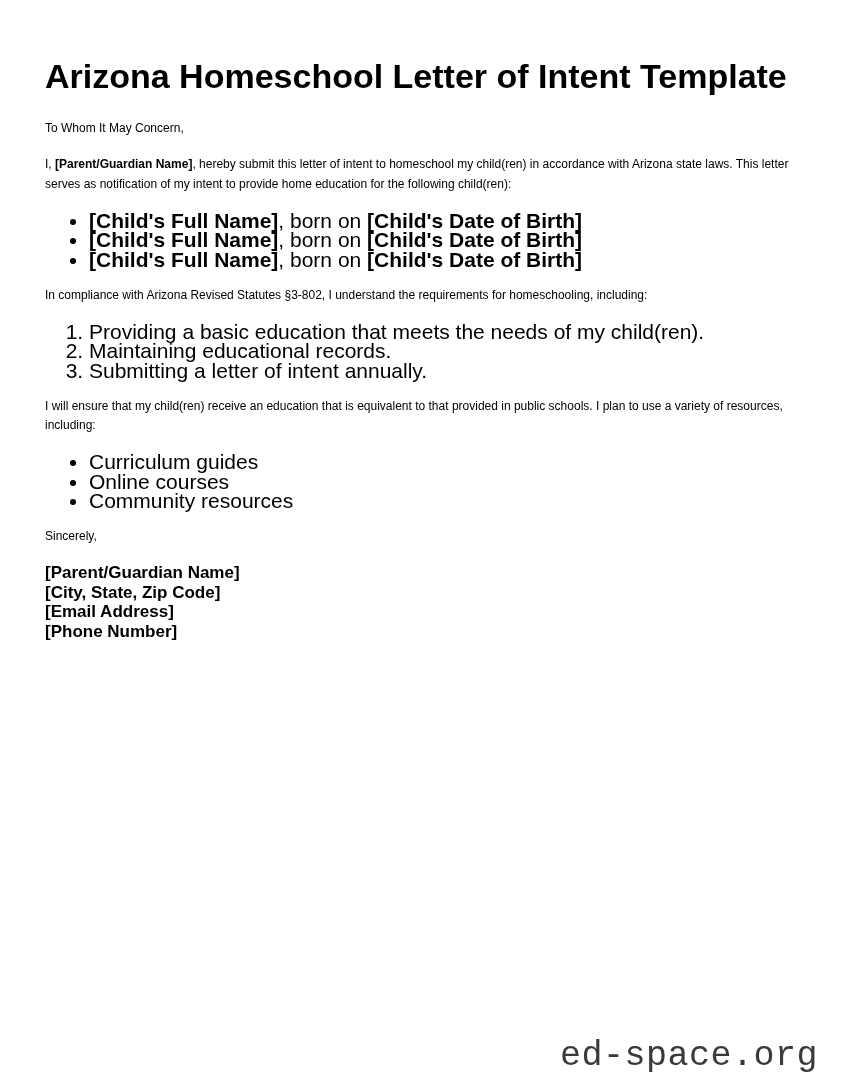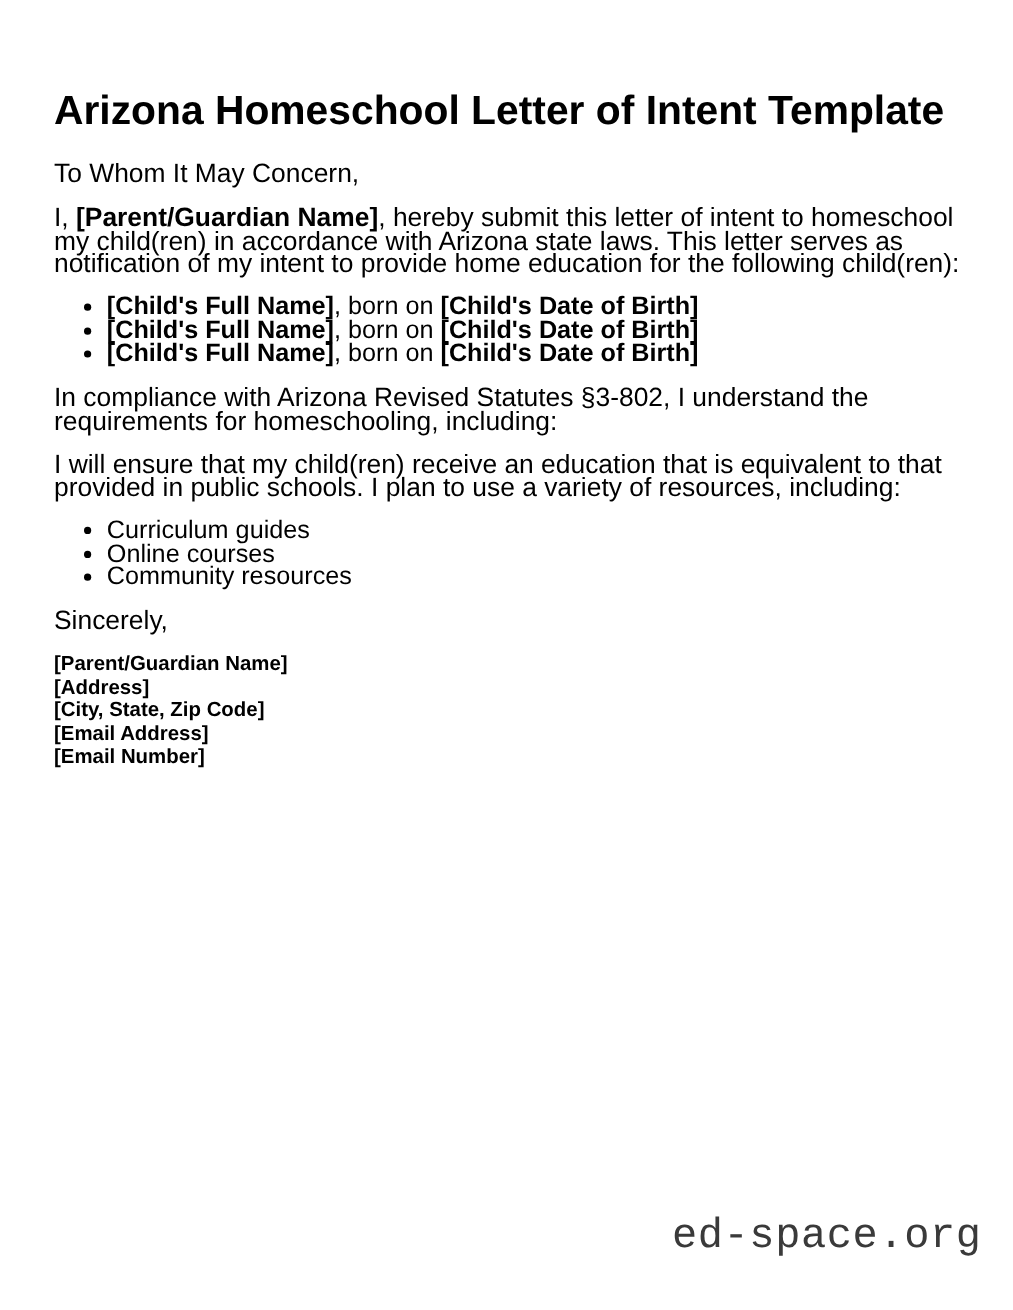--- a/index.html
+++ b/index.html
@@ -9,31 +9,31 @@
   body {
     width: 844px;
     height: 1092px;
     background: #ffffff;
     position: relative;
     overflow: hidden;
     font-family: "Liberation Sans", sans-serif;
     color: #000000;
   }
   .page {
-    padding: 72px 40px 0 45px;
+    padding: 56px 40px 0 45px;
     box-sizing: border-box;
   }
   h1.doc-title {
     font-size: 34px;
     line-height: 40px;
     font-weight: 700;
     margin: 0 0 23px 0;
   }
   p.para {
-    font-size: 22px;
+    font-size: 12px;
     line-height: 19.5px;
     margin: 0 0 16.5px 0;
   }
   ul.doc-list, ol.doc-list {
     font-size: 21px;
     line-height: 19.5px;
     margin: 0 0 16.5px 0;
     padding-left: 44px;
   }
   ul.doc-list li, ol.doc-list li {
@@ -44,21 +44,21 @@
     font-weight: 700;
   }
   .signature-block {
     font-size: 17px;
     line-height: 19.5px;
     font-weight: 700;
     margin: 0;
   }
   .watermark {
     position: absolute;
-    top: 1010px;
+    top: 1036px;
     right: 26px;
     font-family: "Liberation Mono", monospace;
     font-size: 35px;
     line-height: 40px;
     letter-spacing: 0.5px;
     color: #3a3a3a;
   }
 </style>
 </head>
 <body>
@@ -72,35 +72,39 @@
   <p class="para"><span>I, </span><b>[Parent/Guardian Name]</b><span>, hereby submit this letter of intent to homeschool my child(ren) in accordance with Arizona state laws. This letter serves as notification of my intent to provide home education for the following child(ren):</span></p>
 
   <ul class="doc-list">
     <li><b>[Child's Full Name]</b><span>, born on </span><b>[Child's Date of Birth]</b></li>
     <li><b>[Child's Full Name]</b><span>, born on </span><b>[Child's Date of Birth]</b></li>
     <li><b>[Child's Full Name]</b><span>, born on </span><b>[Child's Date of Birth]</b></li>
   </ul>
 
   <p class="para">In compliance with Arizona Revised Statutes §3-802, I understand the requirements for homeschooling, including:</p>
 
+  <ol class="doc-list">
+    <li>Providing a basic education that meets the needs of my child(ren).</li>
+    <li>Maintaining educational records.</li>
+    <li>Submitting a letter of intent annually.</li>
+  </ol>
 
   <p class="para">I will ensure that my child(ren) receive an education that is equivalent to that provided in public schools. I plan to use a variety of resources, including:</p>
 
   <ul class="doc-list">
     <li>Curriculum guides</li>
     <li>Online courses</li>
     <li>Community resources</li>
   </ul>
 
 
   <p class="para">Sincerely,</p>
 
   <div class="signature-block">
     <div>[Parent/Guardian Name]</div>
-    <div>[Address]</div>
     <div>[City, State, Zip Code]</div>
     <div>[Email Address]</div>
-    <div>[Email Number]</div>
+    <div>[Phone Number]</div>
   </div>
 
 </div>
 
 <div class="watermark">ed-space.org</div>
 
 </body></html>

